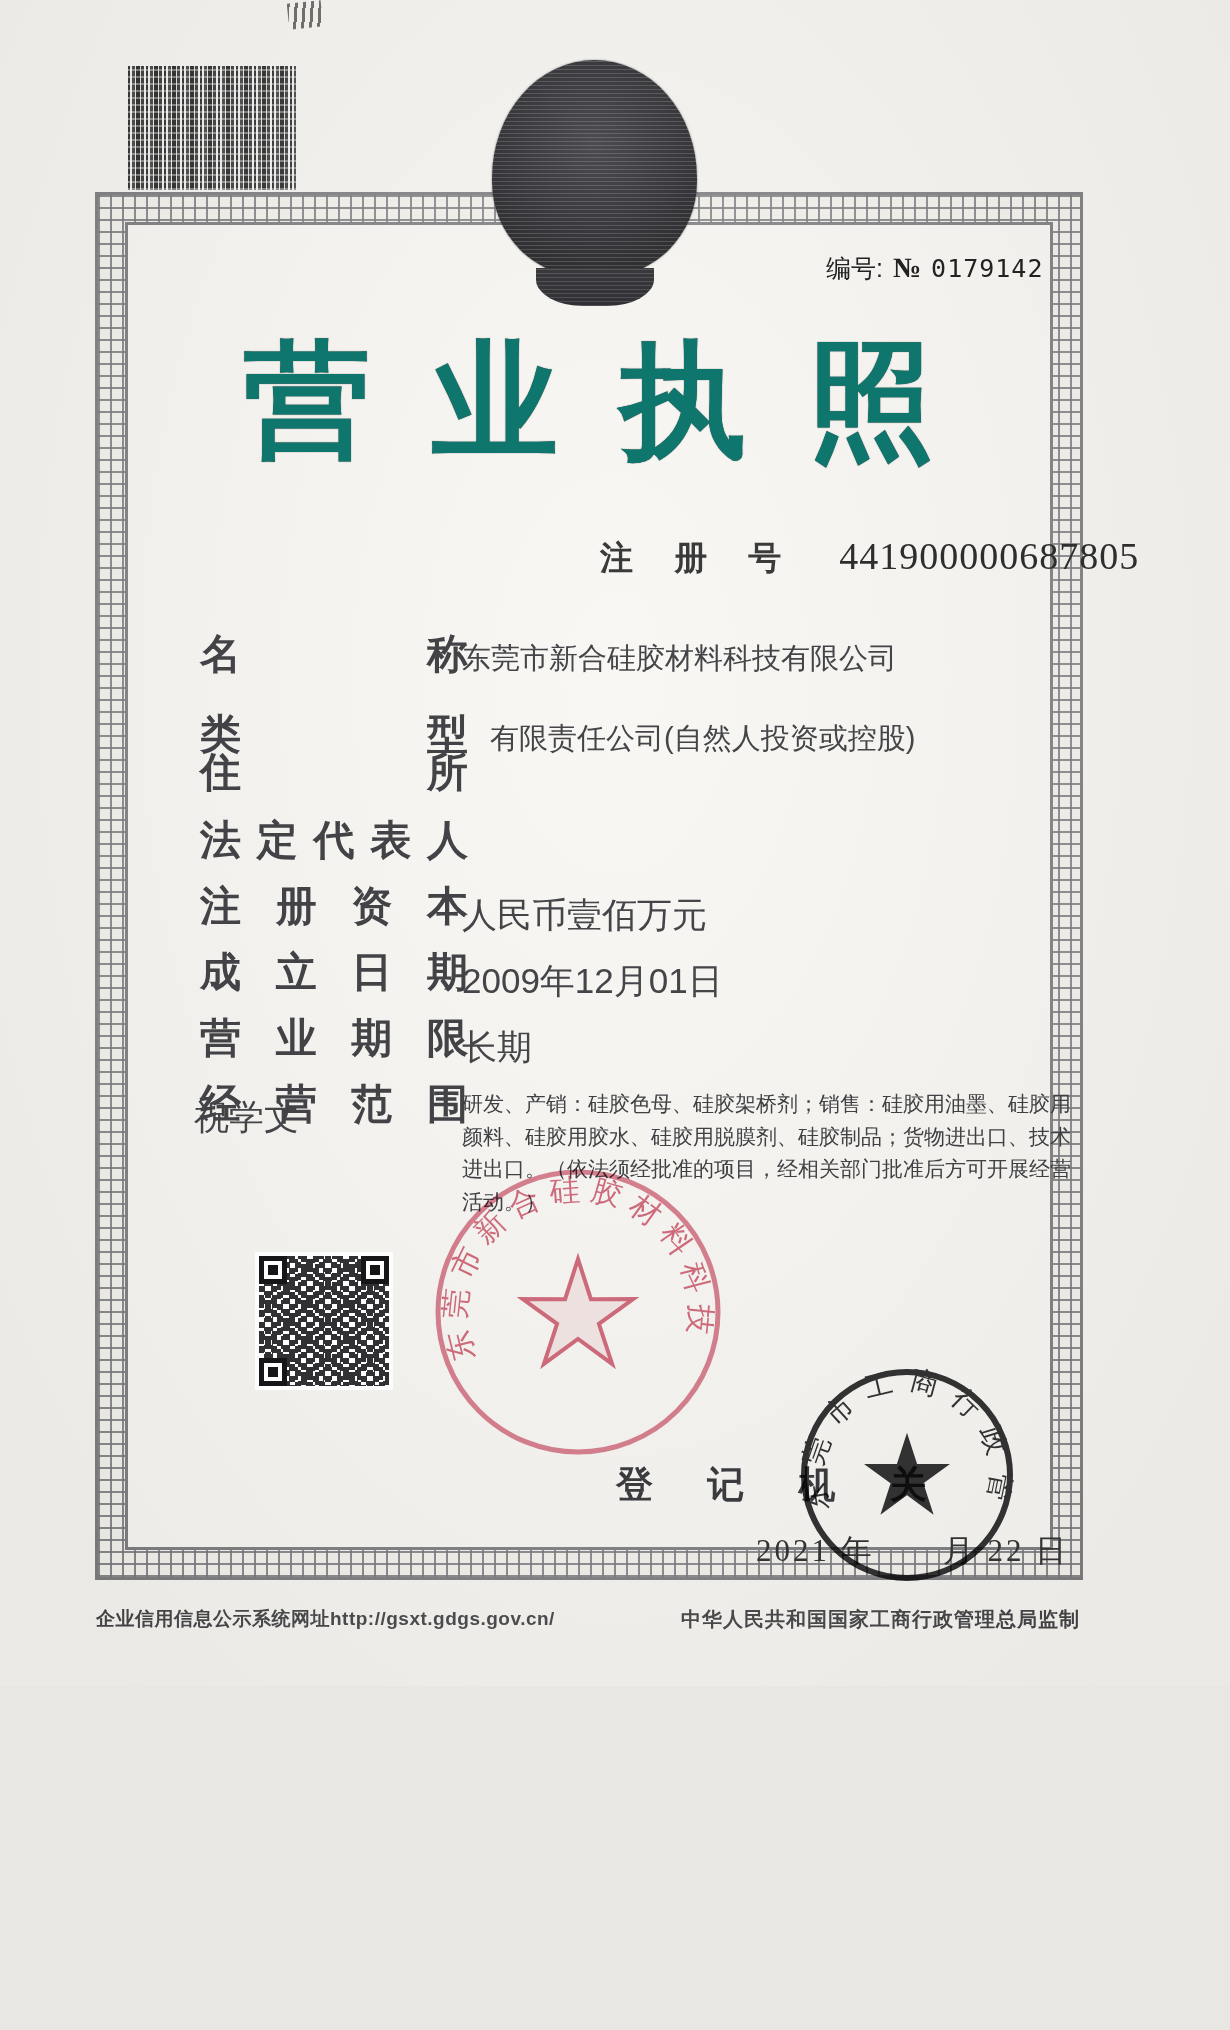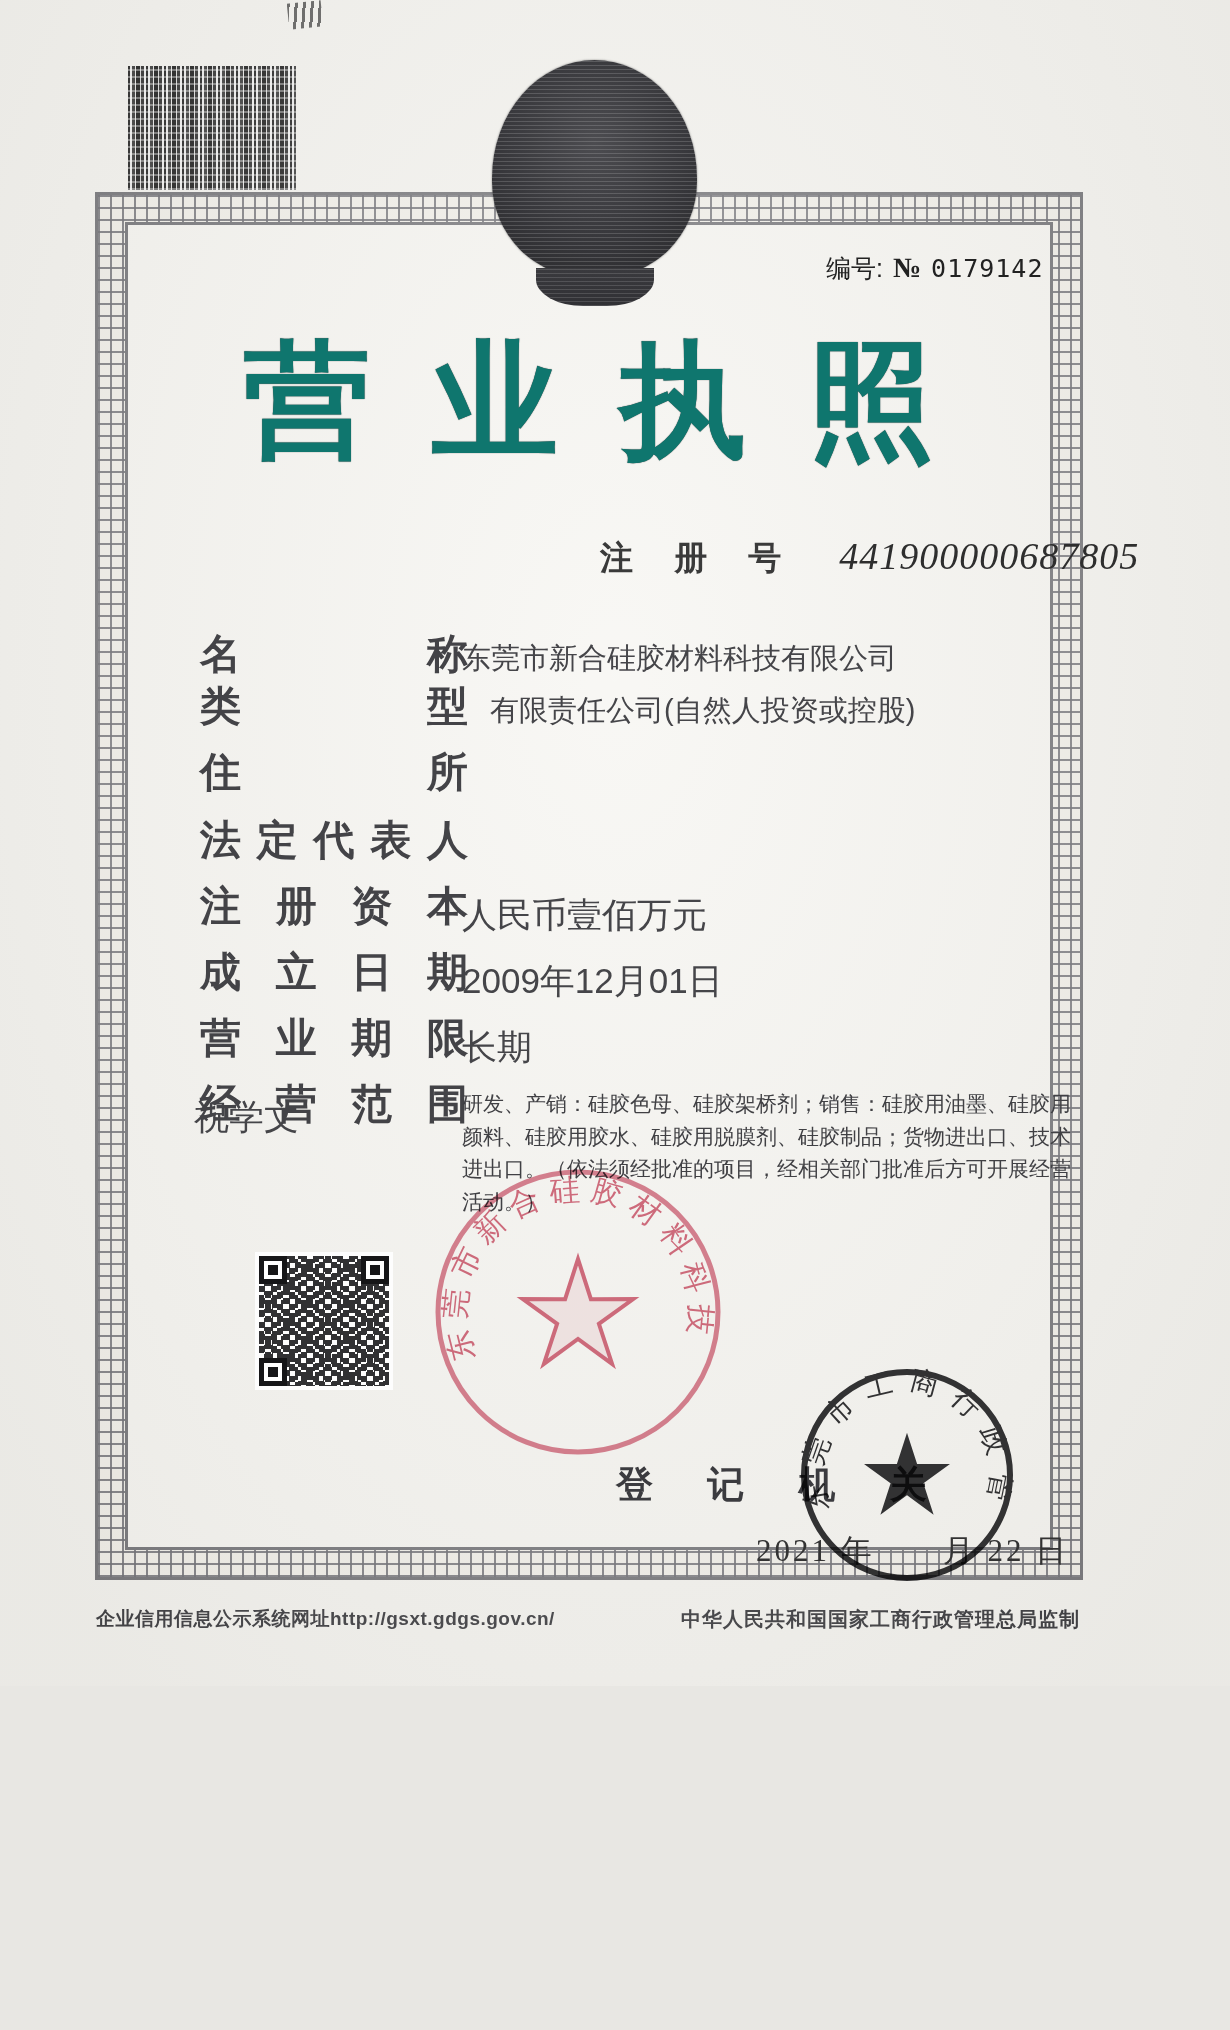--- a/index.html
+++ b/index.html
@@ -58,31 +58,31 @@
   .serial .no-val{ font-family:"DejaVu Sans Mono", monospace; font-size:25px; letter-spacing:1px;}
   
   .title{
     position:absolute; left:95px; top:318px; width:988px; text-align:center;
     font-size:126px; font-weight:900; color:#0f766e; letter-spacing:62px; text-indent:62px;
     text-shadow:0 0 1px #333; z-index:6;
   }
   
   .regno{ position:absolute; left:600px; top:534px; display:flex; align-items:baseline; gap:42px; z-index:6;}
   .regno .lab{ font-size:33px; letter-spacing:16px; color:#3a3a3a; font-weight:600;}
-  .regno .val{ font-size:38px; color:#2e2e2e; font-family:"Liberation Serif", serif; letter-spacing:1px;font-style:italic;}
+  .regno .val{ font-size:38px; color:#2e2e2e; font-family:"Liberation Serif", serif; letter-spacing:1px;}
   
   .row{ position:absolute; left:200px; display:flex; align-items:flex-start; z-index:6;}
   .flabel{
     width:268px; flex:0 0 268px; font-size:41px; font-weight:600; color:#434347;
     text-align:justify; text-align-last:justify; text-justify:inter-character; line-height:1.1;
   }
   .fvalue{ margin-left:0px; padding-left:0px; font-size:35px; color:#454549; padding-top:8px; line-height:1.3;}
   .fvalue.big{ font-size:29px; }
   .fvalue.scope{ font-size:21px; width:628px; line-height:1.55; padding-top:6px; color:#404044; font-weight:500;}
-  .r1{top:632px;} .r2{top:684px;gap:14px;} .r3{top:750px;} .r4{top:818px;flex-direction:column;}
+  .r1{top:632px;} .r2{top:712px;gap:14px;} .r3{top:750px;} .r4{top:818px;flex-direction:column;}
   .r5{top:884px;} .r6{top:950px;} .r7{top:1016px;} .r8{top:1082px;}
   .row .gap{ width:60px; flex:0 0 0px;}
   
   .vcol{ margin-left:-6px; }
   
   .qr{
     position:absolute; left:255px; top:1252px; width:138px; height:138px; background:#fdfdfd; z-index:6;
   }
   .qr .cells{
     position:absolute; inset:4px;

